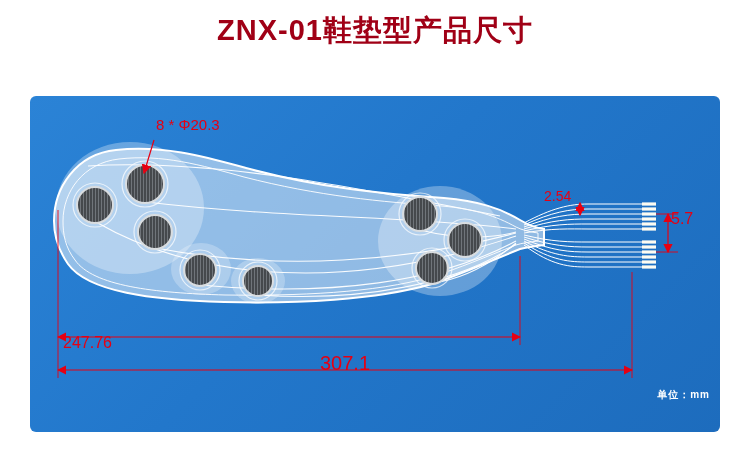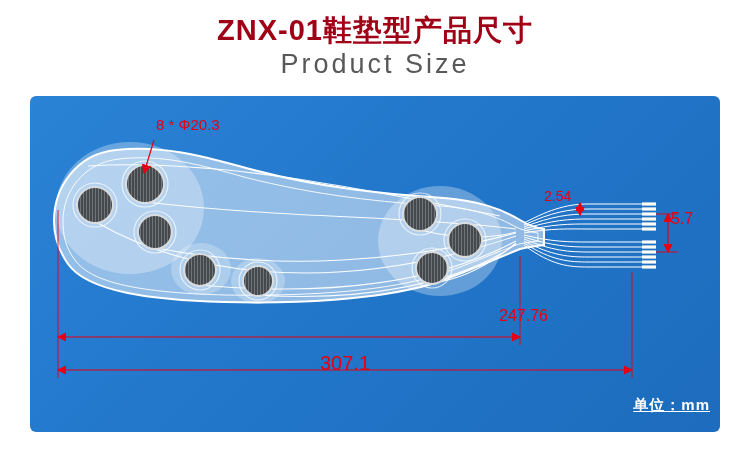--- a/index.html
+++ b/index.html
@@ -13,33 +13,32 @@
 
   .panel { position: absolute; left: 30px; top: 96px; width: 690px; height: 336px;
     background: linear-gradient(135deg, #2b83d6 0%, #2277cb 45%, #1d6cbd 100%);
     overflow: hidden; border-radius: 6px; }
   .panel svg { position: absolute; left: 0; top: 0; }
 
   .lbl { position: absolute; color: #e60012; white-space: nowrap; }
   .lbl-sensor { left: 126px; top: 20px; font-size: 15px; }
   .lbl-pitch  { left: 514px; top: 92px;  font-size: 14px; }
   .lbl-pin    { left: 641px; top: 114px; font-size: 16px; }
-  .lbl-inner  { left: 0;  top: 211px; width: 518px; text-align: right; font-size: 16px; padding-left: 33px; }
+  .lbl-inner  { left: 0;  top: 238px; width: 518px; text-align: left; font-size: 16px; padding-left: 33px; }
   .lbl-outer  { left: 0;  top: 256px; width: 630px; text-align: center; font-size: 20px; }
-  .lbl-unit   { position: absolute; right: 10px; top: 300px; color: #ffffff;
-    font-size: 15px; font-weight: 700; letter-spacing: 1px; text-decoration: underline; }
+  .lbl-unit   { position: absolute; right: 10px; top: 292px; color: #ffffff;
+    font-size: 10px; font-weight: 700; letter-spacing: 1px; }
 </style>
 </head>
 <body>
 
 <div class="page">
 
   <header>
     <div class="title">ZNX-01鞋垫型产品尺寸</div>
-    <div class="subtitle">Product Size</div>
   </header>
 
   <div class="panel">
 
     <svg width="690" height="336" viewBox="0 0 690 336">
       <defs>
         <pattern id="hatch" width="3" height="3" patternUnits="userSpaceOnUse">
           <rect width="3" height="3" fill="#70757a"></rect>
           <line x1="1" y1="0" x2="1" y2="3" stroke="#2d3033" stroke-width="1.3"></line>
         </pattern>

